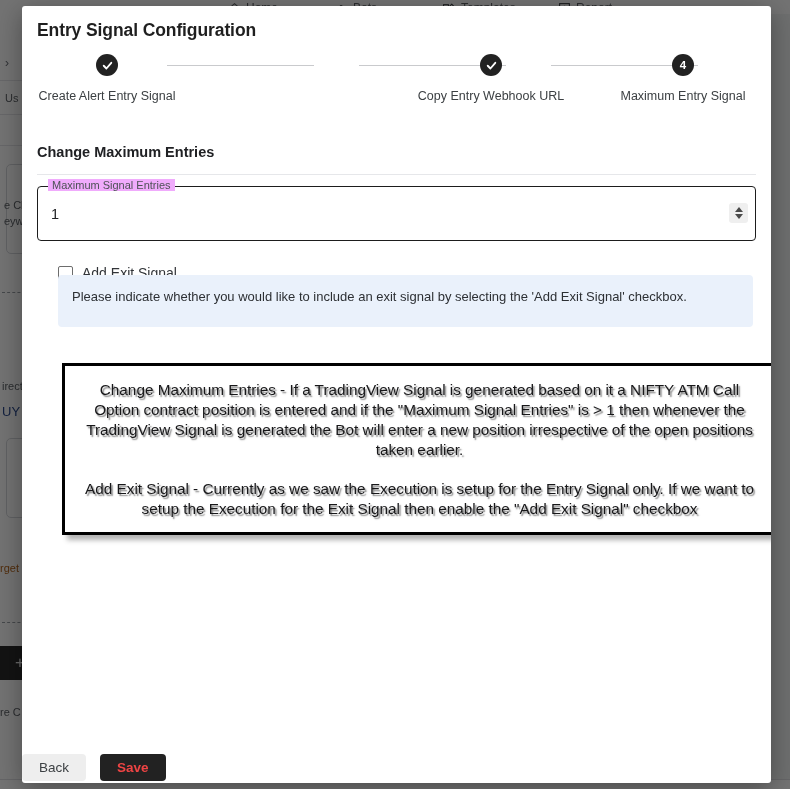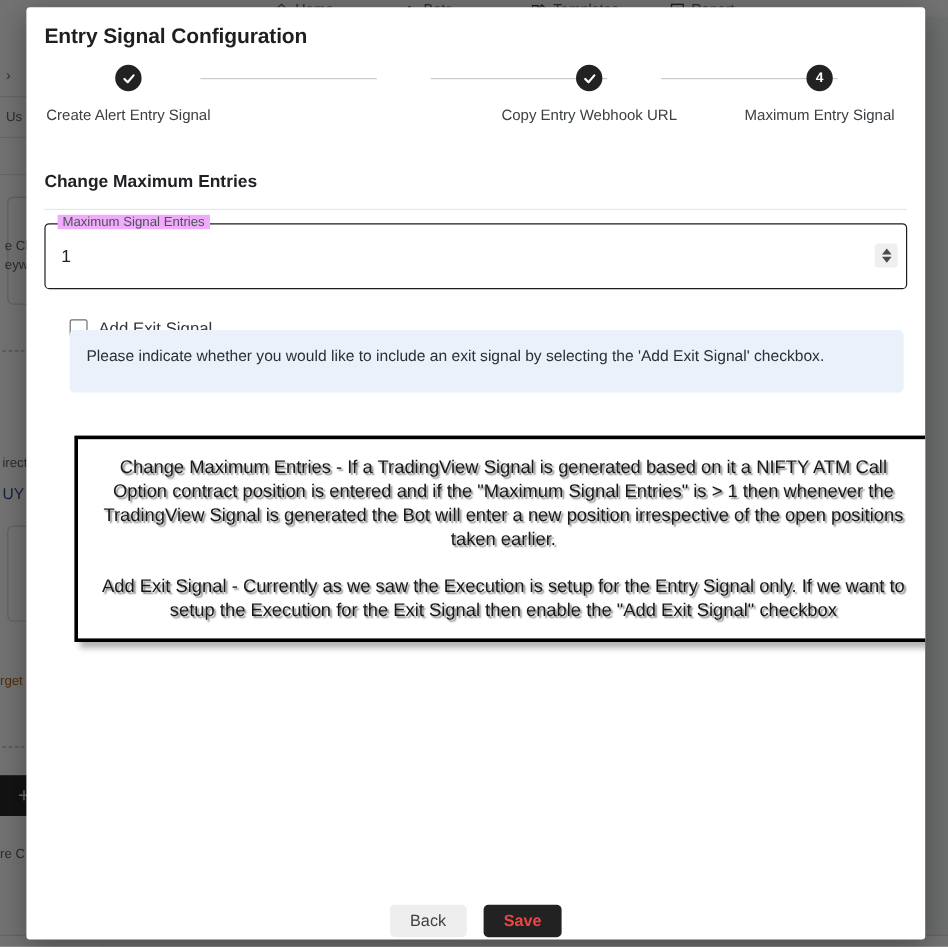--- a/index.html
+++ b/index.html
@@ -189,21 +189,21 @@
     color: #18181a;
     text-shadow: 1.6px 1.6px 1.4px rgba(90,90,90,0.75);
     margin: 0;
     font-family: "Liberation Sans", sans-serif;
   }
   .anno-p + .anno-p { margin-top: 19px; }
 
   
   #footer {
     position: absolute; left: 0; right: 0; top: 745px; height: 32px;
-    display: flex; align-items: center; justify-content: center; gap: 14px;
+    display: flex; align-items: center; justify-content: flex-start; gap: 14px;
   }
   .btn {
     border: none; border-radius: 4px;
     font-family: "Liberation Sans", sans-serif;
     font-size: 13.5px; font-weight: bold;
     cursor: pointer;
     padding: 0 17px; height: 27px;
     line-height: 27px;
   }
   #btn-back { background: #eeeeee; color: #3c4043; font-weight: normal; }

